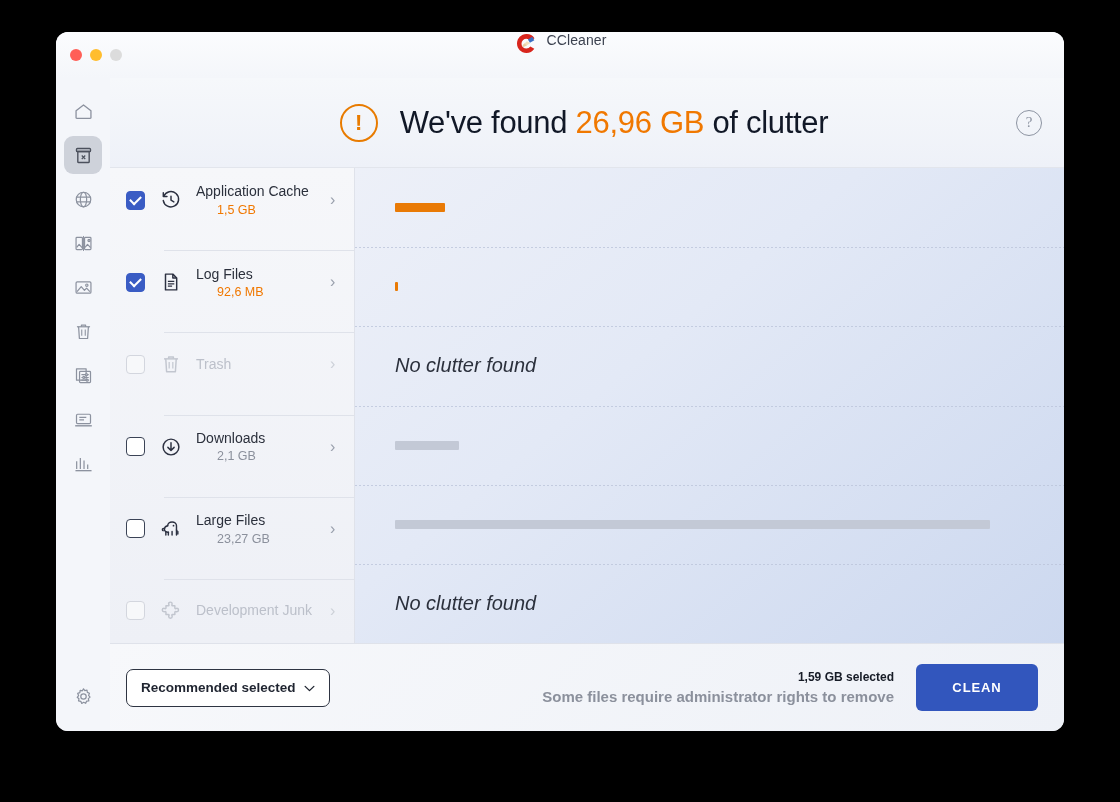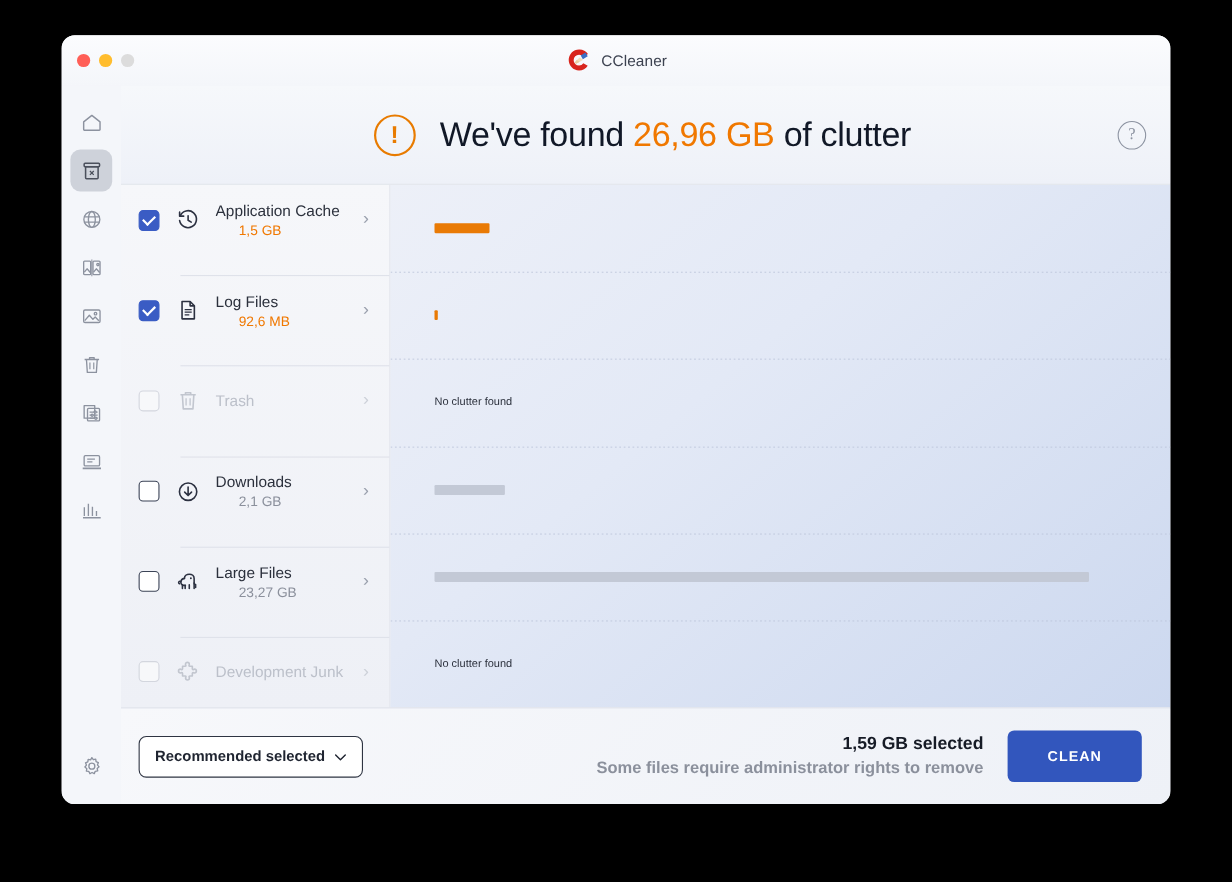--- a/index.html
+++ b/index.html
@@ -36,21 +36,21 @@
     margin-left: 14px;
   }
   .tl { width: 12px; height: 12px; border-radius: 50%; }
   .tl-red    { background: #ff5f57; }
   .tl-yellow { background: #ffbd2e; }
   .tl-grey   { background: #dcdcdc; }
 
   #title-center {
     position: absolute;
     left: 0; right: 0; top: 0; bottom: 0;
-    display: flex; align-items: center; justify-content: center;
+    display: flex; align-items: flex-start; justify-content: center;
     gap: 9px;
     pointer-events: none;
   }
   #app-title {
     font-size: 14px; color: #3c4250; letter-spacing: .1px;
   }
   .cc-logo { width: 24px; height: 24px; display:block; }
 
   
   #body-row { flex: 1; display: flex; min-height: 0; }
@@ -200,21 +200,21 @@
     background-image: linear-gradient(90deg,#b9c2d8 42%, transparent 42%);
     background-size: 4px 1px;
     opacity: .75;
   }
   .bar {
     height: 9px; border-radius: 1px;
   }
   .bar.orange { background: #e97a05; }
   .bar.grey   { background: #c3c9d6; }
   .empty-note {
-    font-size: 10px; color: #2b303c;
+    font-size: 20px; color: #2b303c; font-style: italic;
   }
 
   
   #footer {
     height: 88px; flex: 0 0 88px;
     background: linear-gradient(135deg,#f7f8fb 0%, #eef1f7 100%);
     border-top: 1px solid #dfe2ea;
     display: flex; align-items: center;
     padding: 0 26px 0 16px;
   }
@@ -227,21 +227,21 @@
     padding: 0 14px;
     font-size: 13.5px; font-weight: bold; color: #1f2430;
     cursor: pointer;
   }
   #footer-spacer { flex: 1; }
   #footer-right {
     display: flex; align-items: center; gap: 22px;
   }
   #summary { text-align: right; }
   #selected-size {
-    font-size: 16px; font-weight: bold; color: #161b26;
+    font-size: 12px; font-weight: bold; color: #161b26;
   }
   #admin-note {
     font-size: 15px; color: #8b909c; margin-top: 4px; font-weight: bold;
   }
   #clean-btn {
     width: 122px; height: 47px;
     background: #3256bd;
     border-radius: 6px;
     color: #fff; font-size: 13px; font-weight: bold;
     letter-spacing: .9px;

